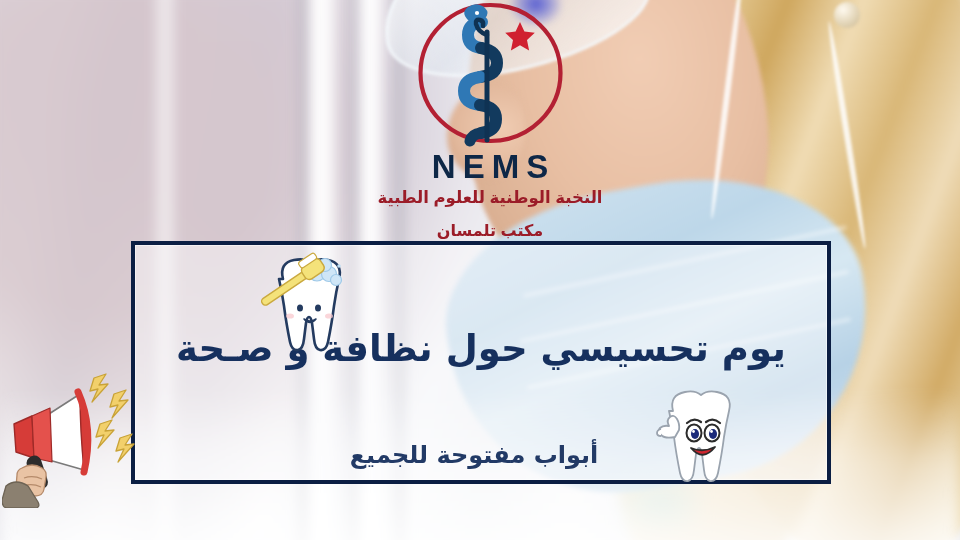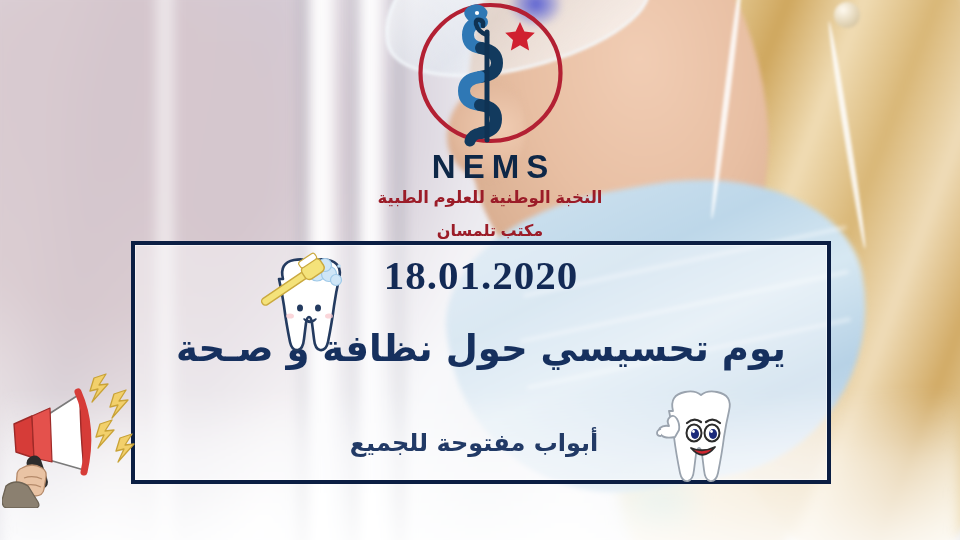--- a/index.html
+++ b/index.html
@@ -250,21 +250,21 @@
     letter-spacing: 0px;
   }
   .headline .l2 {
     display: block;
     font-size: 37px;
   }
 
   .subline {
     position: absolute;
     left: 0; right: 0;
-    top: 184px;
+    top: 196px;
     direction: rtl;
     text-align: center;
     font-family: "DejaVu Sans", "Liberation Sans", sans-serif;
     font-weight: 700;
     font-size: 24px;
     color: #223a66;
     padding-right: 14px;
   }
 
   
@@ -388,23 +388,20 @@
           </g>
 
           <ellipse cx="41" cy="59" rx="3" ry="3.6" fill="#243b60"></ellipse>
           <ellipse cx="59" cy="59" rx="3" ry="3.6" fill="#243b60"></ellipse>
           <path d="M45 70 q6 7 12 0 q-6 4 -12 0 z" fill="#e4605f" stroke="#243b60" stroke-width="1.6" stroke-linejoin="round"></path>
           <ellipse cx="31" cy="67" rx="4" ry="2.6" fill="#f8c8cd" opacity=".75"></ellipse>
           <ellipse cx="70" cy="67" rx="4" ry="2.6" fill="#f8c8cd" opacity=".75"></ellipse>
         </svg>
       </div>
 
-      <div class="date-row">
-        <span class="date-text">18.01.2020</span>
-      </div>
 
       <div class="headline">
         <span>يوم تحسيسي حول نظافة و صـحة</span>
       </div>
 
       <div class="subline">أبواب مفتوحة للجميع</div>
 
       <div class="tooth-thumb">
         <svg viewBox="0 0 100 104" xmlns="http://www.w3.org/2000/svg">
           <path d="M26 26 q-4 -16 12 -19 q10 -2 16 3 q6 -5 16 -3 q16 3 12 19

